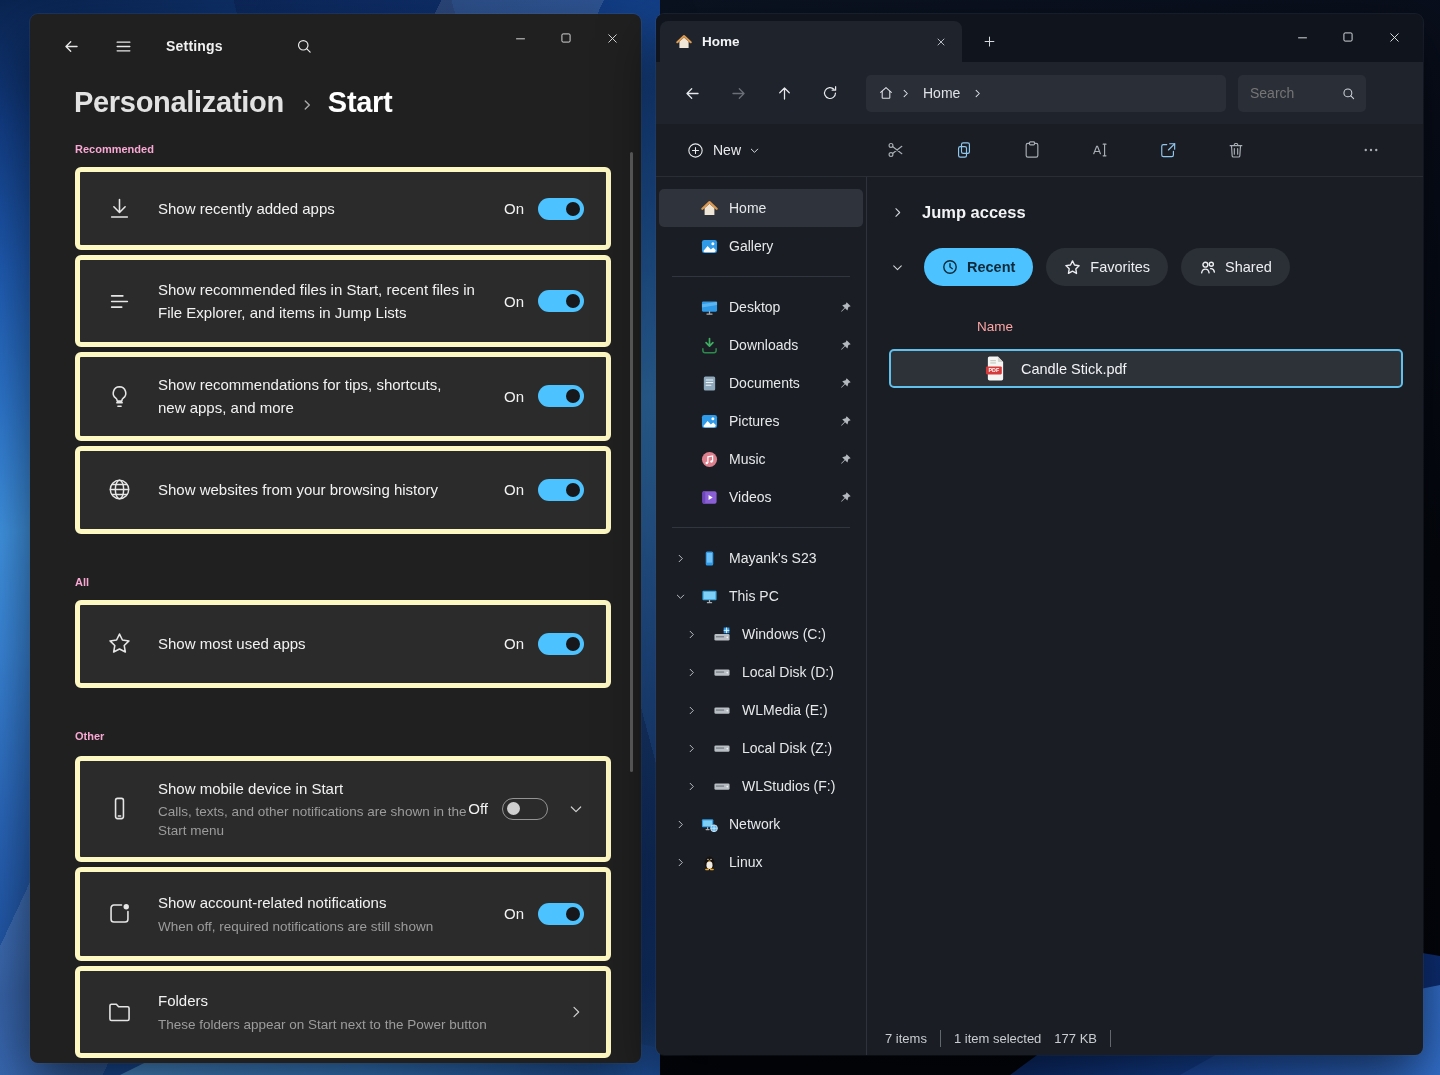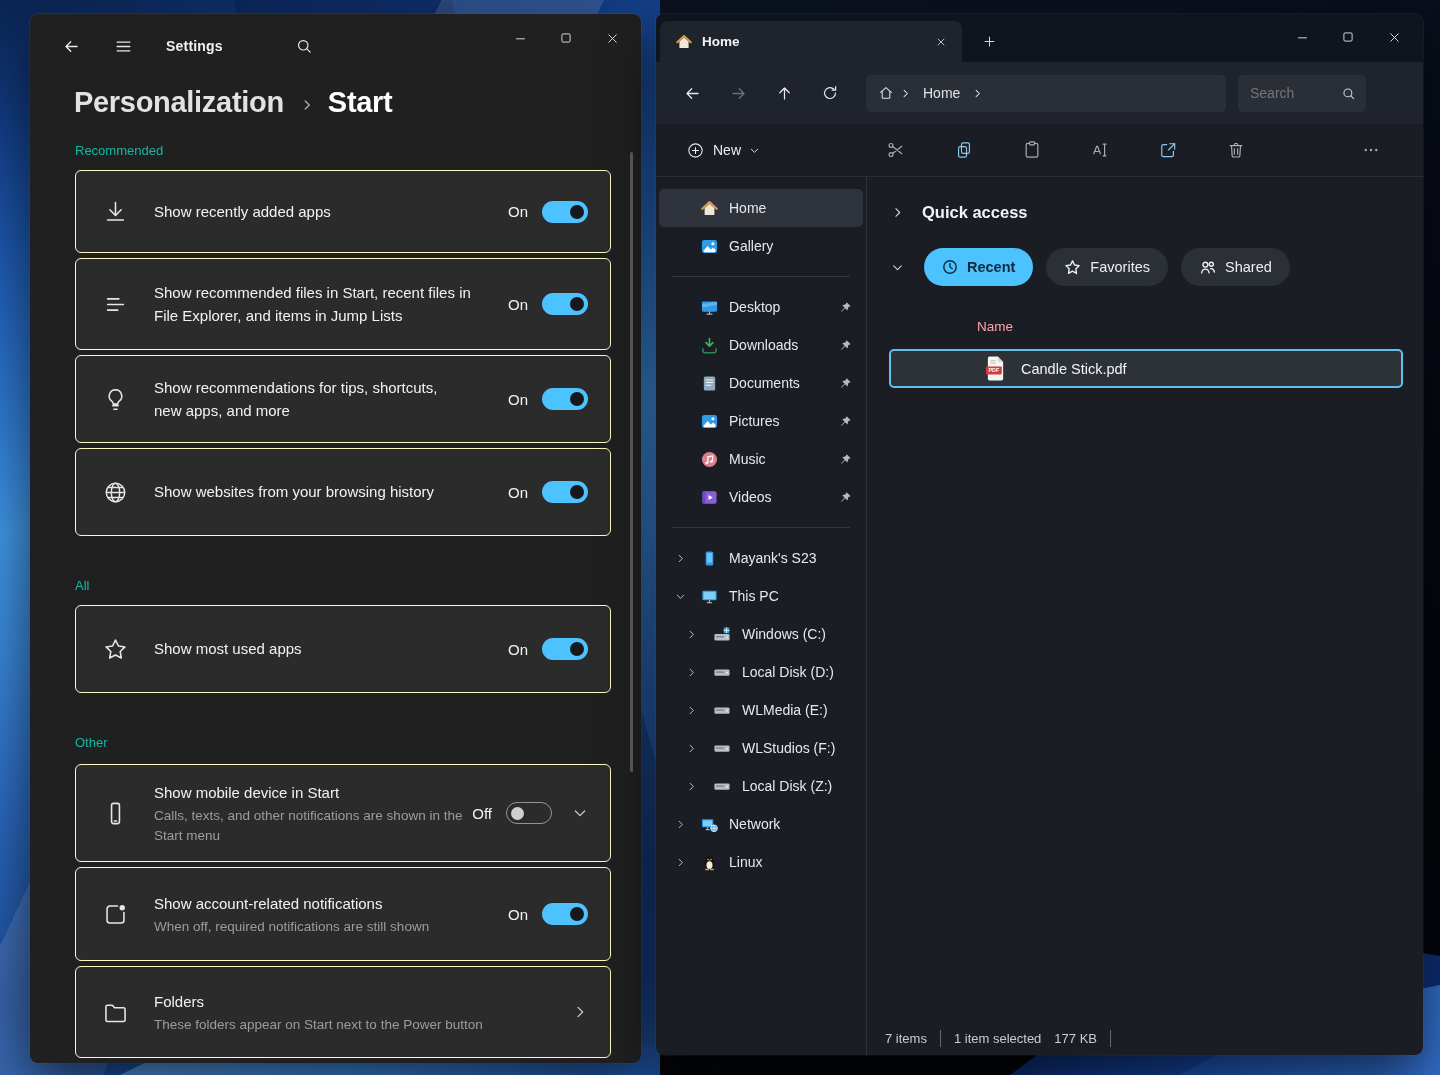--- a/index.html
+++ b/index.html
@@ -44,25 +44,25 @@
   .wincontrols .icbtn { width:46px; height:36px; border-radius:0; color:#e2e2e2; }
 
   
   .s-breadcrumb { display:flex; align-items:center; padding-left:44px; margin-top:8px; }
   .s-bc-parent { font-size:29px; font-weight:600; color:#e2e2e2; letter-spacing:-.3px; }
   .s-bc-chev { margin:4px 14px 0 16px; color:#a8a8a8; }
   .s-bc-current { font-size:29px; font-weight:700; color:#ffffff; letter-spacing:-.3px; }
 
   
   .s-content { padding:0 30px 0 45px; }
-  .s-heading { font-size:13px; font-weight:400; color:#14b8a6; }
+  .s-heading { font-size:11px; font-weight:700; color:#f9a8d4; }
   .h-rec { margin-top:24px; margin-bottom:12px; }
   .h-all { margin-top:42px; margin-bottom:12px; }
   .h-other { margin-top:42px; margin-bottom:14px; }
-  .s-card { background:#2b2b2b; border:1px solid #fef9c3; border-radius:6px; margin-bottom:5px;
+  .s-card { background:#2b2b2b; border:5px solid #fef9c3; border-radius:6px; margin-bottom:5px;
     display:flex; align-items:center; padding-right:22px; }
   .s-card .rowicon { width:78px; display:flex; justify-content:center; color:#e6e6e6; flex:none; }
   .s-card .rowtext { flex:1; padding:16px 0; }
   .s-card .rowtitle { font-size:15px; color:#f2f2f2; line-height:1.55; }
   .s-card .rowsub { font-size:13.5px; color:#9c9c9c; line-height:1.45; margin-top:2px; }
   .w330 { max-width:330px; } .w300 { max-width:308px; } .wsub { max-width:312px; }
   .h83 { min-height:83px; } .h88 { min-height:88px; } .h92 { min-height:92px; } .h94 { min-height:94px; }
   .rowctrl { display:flex; align-items:center; gap:14px; flex:none; }
   .statelbl { font-size:15px; color:#f2f2f2; }
   .toggle { width:46px; height:22px; border-radius:11px; position:relative; flex:none; }
@@ -674,34 +674,34 @@
         <span class="exp">
             <svg width="11" height="11" viewBox="0 0 24 24" fill="none" stroke="currentColor" stroke-width="2" stroke-linecap="round" stroke-linejoin="round">
               <path d="M9 5l7 7-7 7"></path>
             </svg>
           </span>
         <svg width="18" height="17" viewBox="0 0 18 18">
             <rect x="1" y="5.8" width="16" height="6.6" rx="1.4" fill="#b9bec5"></rect>
             <rect x="2.6" y="7.8" width="8.6" height="1.5" fill="#7e848c"></rect>
             <circle cx="14.6" cy="9.1" r=".9" fill="#eef0f2"></circle>
           </svg>
-        <span>WLStudios (F:)</span>
+        <span>Local Disk (Z:)</span>
       </div>
       <div class="itm drive">
         <span class="exp">
             <svg width="11" height="11" viewBox="0 0 24 24" fill="none" stroke="currentColor" stroke-width="2" stroke-linecap="round" stroke-linejoin="round">
               <path d="M9 5l7 7-7 7"></path>
             </svg>
           </span>
         <svg width="18" height="17" viewBox="0 0 18 18">
             <rect x="1" y="5.8" width="16" height="6.6" rx="1.4" fill="#b9bec5"></rect>
             <rect x="2.6" y="7.8" width="8.6" height="1.5" fill="#7e848c"></rect>
             <circle cx="14.6" cy="9.1" r=".9" fill="#eef0f2"></circle>
           </svg>
-        <span>Local Disk (Z:)</span>
+        <span>WLStudios (F:)</span>
       </div>
 
       <div class="itm">
         <span class="exp">
             <svg width="11" height="11" viewBox="0 0 24 24" fill="none" stroke="currentColor" stroke-width="2" stroke-linecap="round" stroke-linejoin="round">
               <path d="M9 5l7 7-7 7"></path>
             </svg>
           </span>
         <svg width="17" height="17" viewBox="0 0 18 18">
             <rect x="1" y="3.5" width="12" height="8.5" rx="1.1" fill="#2f9ae8"></rect>
@@ -730,21 +730,21 @@
       </div>
     </div>
 
     <div class="e-content">
       <div class="qa-header">
         <span class="qa-chev">
           <svg width="13" height="13" viewBox="0 0 24 24" fill="none" stroke="currentColor" stroke-width="2" stroke-linecap="round" stroke-linejoin="round">
               <path d="M9 5l7 7-7 7"></path>
             </svg>
         </span>
-        <span class="qa-title">Quick access</span>
+        <span class="qa-title">Jump access</span>
       </div>
 
       <div class="filters">
         <span class="qa-chev" style="margin-right:7px;">
           <svg width="13" height="13" viewBox="0 0 24 24" fill="none" stroke="currentColor" stroke-width="2" stroke-linecap="round" stroke-linejoin="round">
               <path d="M5 9l7 7 7-7"></path>
             </svg>
         </span>
         <div class="pill active">
           <svg width="16" height="16" viewBox="0 0 16 16" fill="none" stroke="currentColor" stroke-width="1.4" stroke-linecap="round">

